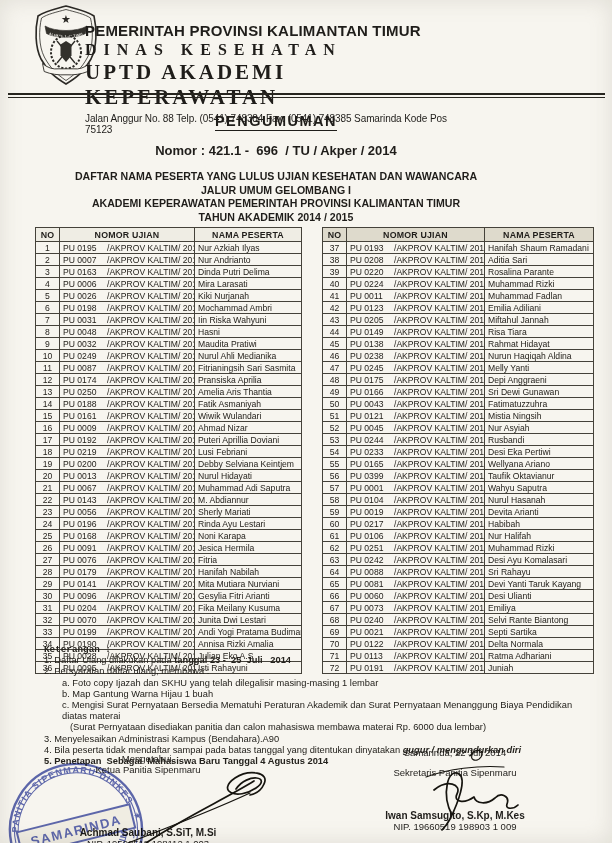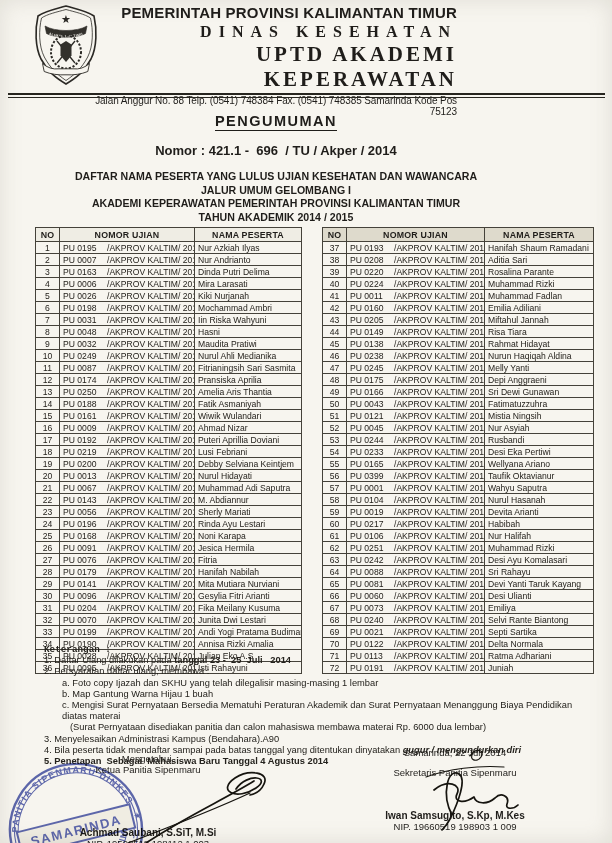--- a/index.html
+++ b/index.html
@@ -4,21 +4,21 @@
 <style>
   html,body{margin:0;padding:0;}
   body{width:612px;height:843px;position:relative;font-family:"Liberation Sans",sans-serif;
        background:#e9e7e1;}
   .page{position:absolute;left:0;top:0;width:612px;height:843px;background:#f7f5ef;
         overflow:hidden;box-shadow:inset 0 0 22px rgba(120,115,100,.18);color:#1f1d1a;}
 
   
   .letterhead{position:absolute;left:0;top:0;width:612px;height:92px;}
   .logo{position:absolute;left:29px;top:5px;width:74px;height:80px;}
-  .lh-text{position:absolute;left:85px;top:4px;width:372px;text-align:right;}
+  .lh-text{position:absolute;left:85px;top:22px;width:372px;text-align:left;}
   .lh-gov{font-size:15px;font-weight:bold;letter-spacing:.2px;}
   .lh-dept{font-family:"Liberation Serif",serif;font-size:16px;font-weight:bold;letter-spacing:7px;margin-top:2px;}
   .lh-inst{font-family:"Liberation Serif",serif;font-size:21px;font-weight:bold;letter-spacing:3px;margin-top:1px;}
   .lh-addr{font-size:10px;letter-spacing:-.1px;margin-top:3px;}
   .rule-thick{position:absolute;left:8px;top:93px;width:597px;height:2.4px;background:#27251f;}
   .rule-thin{position:absolute;left:8px;top:97.4px;width:597px;height:1px;background:#27251f;}
 
   
   .ann{position:absolute;left:0;top:112px;width:552px;text-align:center;}
   .ann-title{display:inline-block;font-size:14.5px;font-weight:bold;letter-spacing:1.5px;
@@ -337,21 +337,21 @@
             <td class="c-exam"><span class="pu">PU 0224</span><span class="sfx">/AKPROV KALTIM/ 2014</span></td>
             <td class="c-name">Muhammad Rizki</td>
           </tr>
           <tr>
             <td class="c-no">41</td>
             <td class="c-exam"><span class="pu">PU 0011</span><span class="sfx">/AKPROV KALTIM/ 2014</span></td>
             <td class="c-name">Muhammad Fadlan</td>
           </tr>
           <tr>
             <td class="c-no">42</td>
-            <td class="c-exam"><span class="pu">PU 0160</span><span class="sfx">/AKPROV KALTIM/ 2014</span></td>
+            <td class="c-exam"><span class="pu">PU 0123</span><span class="sfx">/AKPROV KALTIM/ 2014</span></td>
             <td class="c-name">Emilia Adiliani</td>
           </tr>
           <tr>
             <td class="c-no">43</td>
             <td class="c-exam"><span class="pu">PU 0205</span><span class="sfx">/AKPROV KALTIM/ 2014</span></td>
             <td class="c-name">Miftahul Jannah</td>
           </tr>
           <tr>
             <td class="c-no">44</td>
             <td class="c-exam"><span class="pu">PU 0149</span><span class="sfx">/AKPROV KALTIM/ 2014</span></td>

